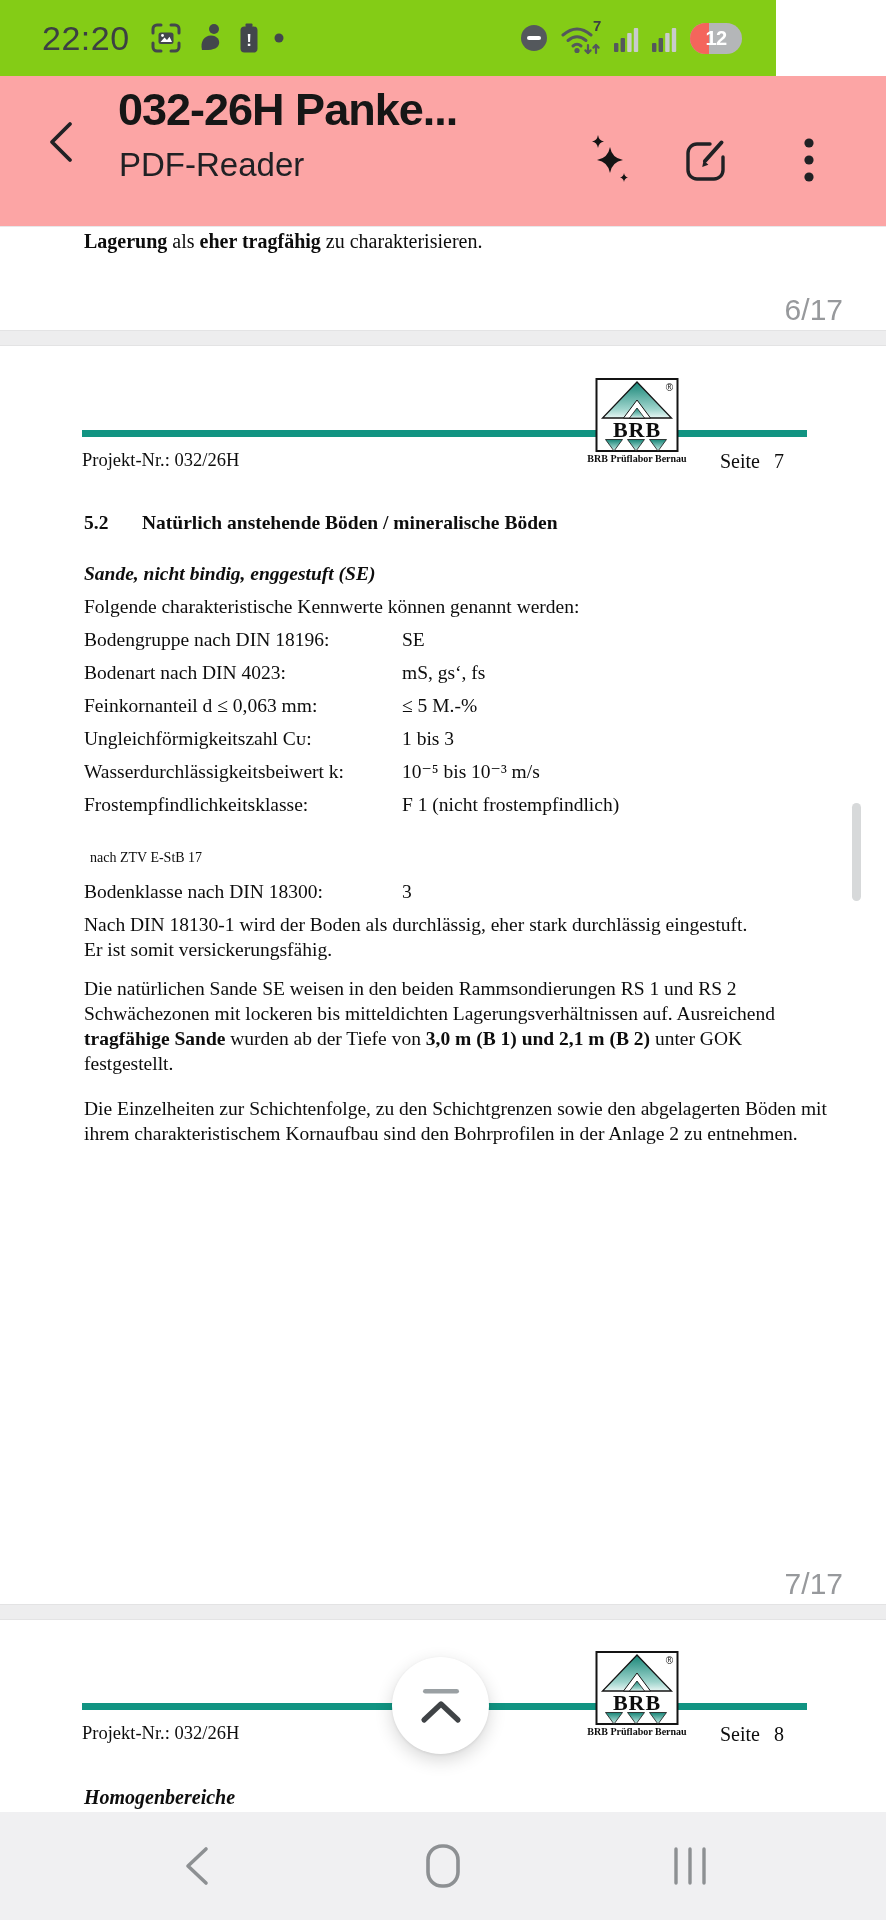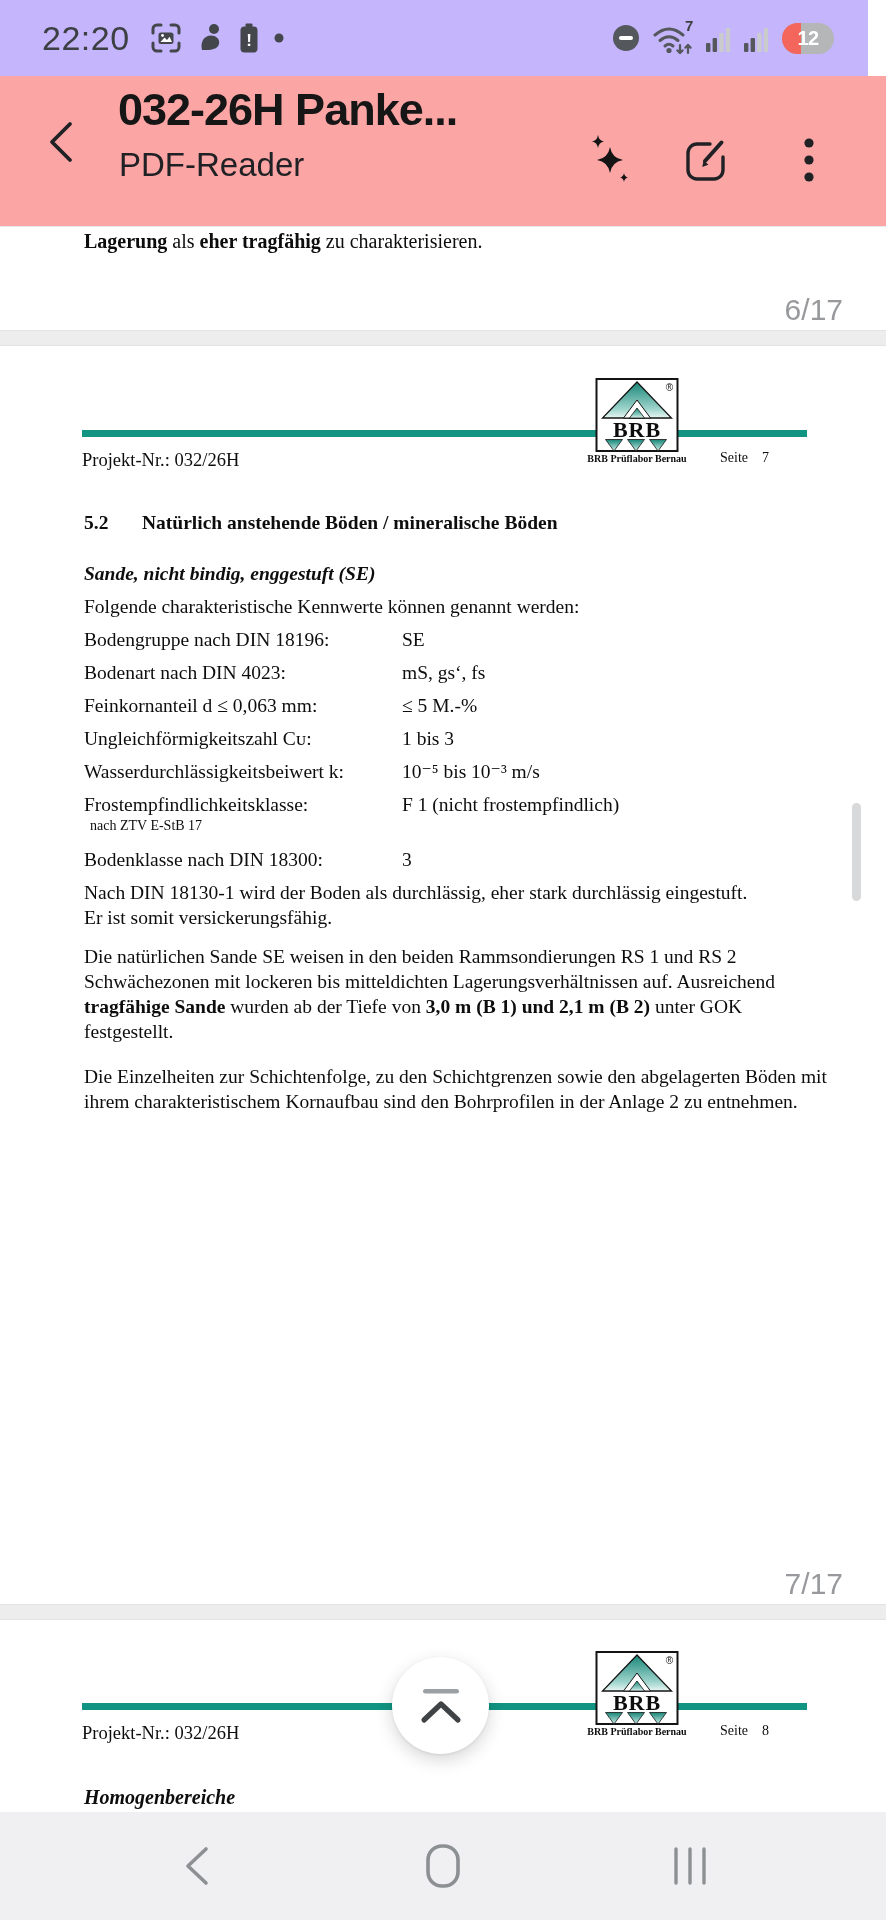--- a/index.html
+++ b/index.html
@@ -1,19 +1,19 @@
 <!DOCTYPE html>
 <html><head>
 <meta charset="utf-8">
 <style>
   html,body{margin:0;padding:0;background:#555;}
   .screen{position:relative;width:886px;height:1920px;background:#fff;overflow:hidden;
           font-family:"Liberation Sans","DejaVu Sans",sans-serif;-webkit-font-smoothing:antialiased;}
   
-  .status-bar{position:absolute;left:0;top:0;width:868px;height:76px;background:#c4b5fd;
+  .status-bar{position:absolute;left:0;top:0;width:776px;height:76px;background:#84cc16;
               display:flex;align-items:center;padding:0 34px 0 42px;box-sizing:border-box;}
   .time{font-size:34px;font-weight:500;color:#3c4043;letter-spacing:.5px;}
   .sicons-left{display:flex;align-items:center;gap:15px;margin-left:20px;}
   .sb-right{margin-left:auto;display:flex;align-items:center;gap:13px;}
   .sicon{display:inline-flex;align-items:center;}
   .batt{position:relative;width:52px;height:31px;border-radius:16px;background:#b4b6b8;overflow:hidden;
         display:flex;align-items:center;justify-content:center;}
   .batt-red{position:absolute;left:0;top:0;bottom:0;width:19px;background:#f4655c;}
   .batt b{position:relative;color:#fff;font-size:20px;font-weight:700;letter-spacing:-0.5px;}
   
@@ -34,34 +34,34 @@
   .sep{position:absolute;left:0;width:886px;height:16px;background:#ededee;border-top:1px solid #e3e3e4;border-bottom:1px solid #e3e3e4;box-sizing:border-box;}
   .sep1{top:103px;} .sep2{top:1377px;}
   .teal-line{position:absolute;left:82px;width:725px;height:7px;background:#119482;}
   .tl7{top:203px;} .tl8{top:1476px;}
   .logo{position:absolute;left:595px;width:84px;height:74px;}
   .lg7{top:151px;} .lg8{top:1424px;}
   .lab-caption{position:absolute;left:576px;width:122px;text-align:center;font-size:10px;font-weight:bold;}
   .cap7{top:226px;} .cap8{top:1499px;}
   .proj{position:absolute;left:82px;font-size:18.5px;}
   .proj7{top:223px;} .proj8{top:1496px;}
-  .seite{position:absolute;left:720px;font-size:14px;white-space:nowrap;}
+  .seite{position:absolute;left:720px;font-size:20px;white-space:nowrap;}
   .seite7{top:223px;} .seite8{top:1496px;}
   .seite .num{margin-left:14px;}
   .content{position:absolute;left:84px;top:283px;width:744px;font-size:19.5px;line-height:25px;}
   .h-sec{font-weight:bold;display:flex;margin:0 0 26px 0;gap:12px;}
   .h-sec .no{width:46px;flex:none;}
   .subhead{font-weight:bold;font-style:italic;margin:0 0 8px 0;}
   .para{margin:0;}
   .para1{margin-bottom:14px;}
   .kv-intro{margin:0 0 8px 0;}
   .kv-row{display:flex;margin-bottom:8px;}
   .kv-row.spaced{margin-top:12px;}
   .kv-label{width:318px;flex:none;}
-  .kv-sub{font-size:14px;line-height:18px;padding-left:6px;}
+  .kv-sub{font-size:14px;line-height:18px;padding-left:6px;margin-top:32px;}
   .kv-value{flex:1;}
   .para2{margin-top:6px;}
   .para3{margin-top:14px;}
   .para4{margin-top:20px;}
   .homogen{position:absolute;left:84px;top:1559px;font-size:20px;font-weight:bold;font-style:italic;}
   .scroll-thumb{position:absolute;left:852px;top:576px;width:9px;height:98px;border-radius:5px;background:#d7d9da;}
   
   .fab{position:absolute;left:392px;top:1430px;width:97px;height:97px;border-radius:50%;background:#fff;
        box-shadow:0 6px 18px rgba(0,0,0,.16),0 1px 3px rgba(0,0,0,.08);
        display:flex;align-items:center;justify-content:center;cursor:pointer;}

